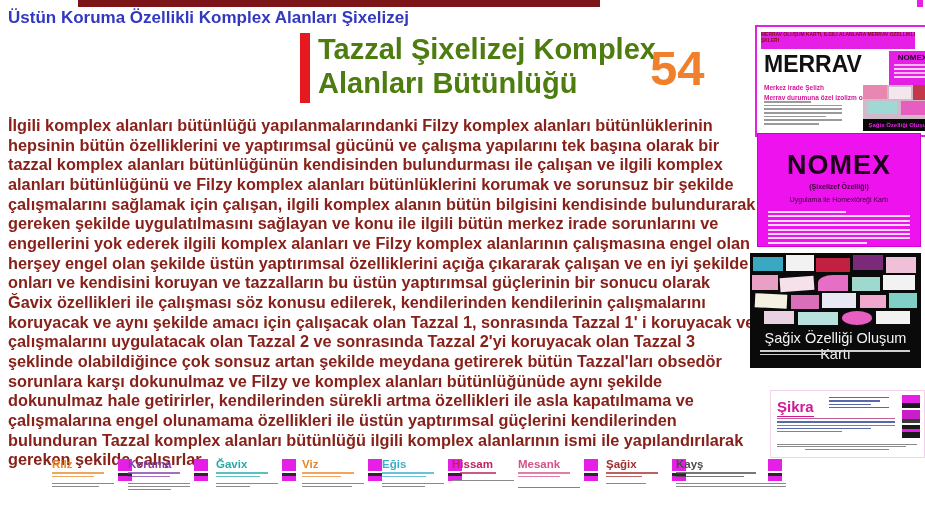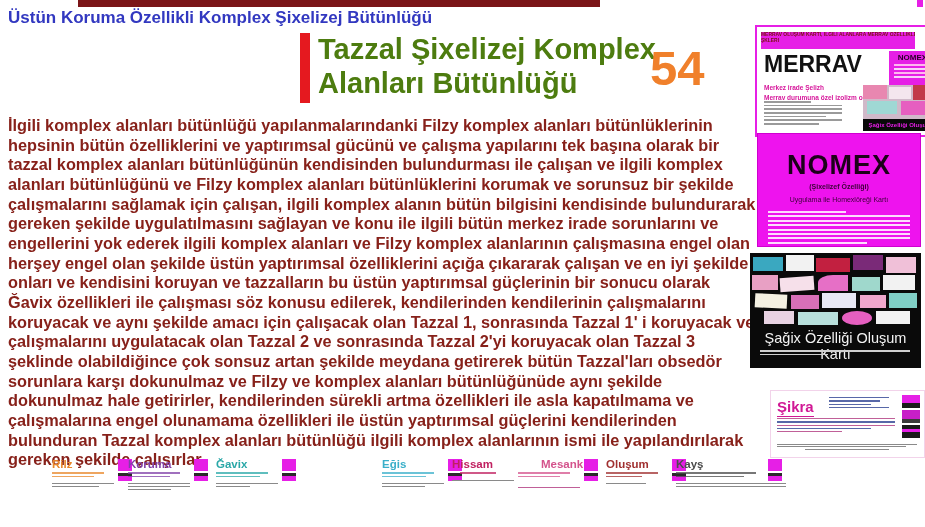--- a/index.html
+++ b/index.html
@@ -70,33 +70,33 @@
   .flogo .thumb { position:absolute; right:8px; top:1px; width:14px; height:22px;
                   background:linear-gradient(#e61fe6 0 55%, #fff 55% 62%, #2a2a2a 62% 78%, #e61fe6 78% 100%); }
   .flogo .micro { margin-top:6px; width:62px; }
   .micro-row { height:1px; background:#8a8a8a; margin-bottom:1.8px; }
 
   .c-orange { color:#e8872a; } .bg-orange { background:#e8872a; }
   .c-purple { color:#8040a8; } .bg-purple { background:#8040a8; }
   .c-teal   { color:#2aa8a8; } .bg-teal   { background:#2aa8a8; }
   .c-cyan   { color:#3aafc9; } .bg-cyan   { background:#3aafc9; }
   .c-hmag   { color:#c02060; } .bg-hmag   { background:#c02060; }
-  .c-pink   { color:#d4538c;text-align:center; } .bg-pink   { background:#d4538c; }
+  .c-pink   { color:#d4538c; } .bg-pink   { background:#d4538c; }
   .c-dred   { color:#a03030; } .bg-dred   { background:#a03030; }
   .c-gray   { color:#4a4a4a; } .bg-gray   { background:#4a4a4a; }
 </style>
 </head>
 <body>
 
 <div id="page">
 
   <div class="top-strip"></div>
   <div class="corner-dot"></div>
 
-  <div class="tagline">Üstün Koruma Özellikli Komplex Şixelizej Bütünlüğü</div>
+  <div class="tagline">Üstün Koruma Özellikli Komplex Alanları Şixelizej</div>
   <div class="red-bar"></div>
   <div class="headline">
     <div>Tazzal Şixelizej Komplex</div>
     <div>Alanları Bütünlüğü</div>
   </div>
   <div class="issue">54</div>
 
   <div class="body-text">İlgili komplex alanları bütünlüğü yapılanmalarındanki Filzy komplex alanları bütünlüklerinin hepsinin bütün özelliklerini ve yaptırımsal gücünü ve çalışma yapılarını tek başına olarak bir tazzal komplex alanları bütünlüğünün kendisinden bulundurması ile çalışan ve ilgili komplex alanları bütünlüğünü ve Filzy komplex alanları bütünlüklerini korumak ve sorunsuz bir şekilde çalışmalarını sağlamak için çalışan, ilgili komplex alanın bütün bilgisini kendisinde bulundurarak gereken şekilde uygulatılmasını sağlayan ve konu ile ilgili bütün merkez irade sorunlarını ve engellerini yok ederek ilgili komplex alanları ve Filzy komplex alanlarının çalışmasına engel olan herşey engel olan şekilde üstün yaptırımsal özelliklerini açığa çıkararak çalışan ve en iyi şekilde onları ve kendisini koruyan ve tazzalların bu üstün yaptırımsal güçlerinin bir sonucu olarak Ğavix özellikleri ile çalışması söz konusu edilerek, kendilerinden kendilerinin çalışmalarını koruyacak ve aynı şekilde amacı için çalışacak olan Tazzal 1, sonrasında Tazzal 1' i koruyacak ve çalışmalarını uygulatacak olan Tazzal 2 ve sonrasında Tazzal 2'yi koruyacak olan Tazzal 3 şeklinde olabildiğince çok sonsuz artan şekilde meydana getirerek bütün Tazzal'ları obsedör sorunlara karşı dokunulmaz ve Filzy ve komplex alanları bütünlüğünüde aynı şekilde dokunulmaz hale getirirler, kendilerinden sürekli artma özellikleri ile asla kapatılmama ve çalışmalarına engel olunamama özellikleri ile üstün yaptırımsal güçlerini kendilerinden bulunduran Tazzal komplex alanları bütünlüğü ilgili komplex alanlarının ismi ile yapılandırılarak gereken şekilde çalışırlar.</div>
 
   <div class="card card-merrav">
@@ -240,20 +240,32 @@
           <div class="sub-row bg-teal"></div>
           <div class="sub-row bg-teal" style="width:85%"></div>
         </div>
       <div class="thumb"></div>
       <div class="micro">
           <div class="micro-row"></div>
           <div class="micro-row" style="width:55%"></div>
         </div>
     </div>
 
+    <div class="flogo" style="left:302px">
+      <div class="name c-orange">Viz</div>
+      <div class="sub">
+          <div class="sub-row bg-orange"></div>
+          <div class="sub-row bg-orange" style="width:75%"></div>
+        </div>
+      <div class="thumb"></div>
+      <div class="micro">
+          <div class="micro-row"></div>
+          <div class="micro-row" style="width:80%"></div>
+        </div>
+    </div>
 
     <div class="flogo" style="left:382px">
       <div class="name c-cyan">Eğis</div>
       <div class="sub">
           <div class="sub-row bg-cyan"></div>
           <div class="sub-row bg-cyan" style="width:85%"></div>
         </div>
       <div class="thumb"></div>
       <div class="micro">
           <div class="micro-row"></div>
@@ -277,21 +289,21 @@
           <div class="sub-row bg-pink"></div>
           <div class="sub-row bg-pink" style="width:80%"></div>
         </div>
       <div class="thumb"></div>
       <div class="micro" style="margin-top:10px">
           <div class="micro-row" style="width:100%;background:#c06098"></div>
         </div>
     </div>
 
     <div class="flogo" style="left:606px">
-      <div class="name c-dred">Oluşum</div>
+      <div class="name c-dred">Şağix</div>
       <div class="sub">
           <div class="sub-row bg-dred"></div>
           <div class="sub-row bg-dred" style="width:70%"></div>
         </div>
       <div class="thumb"></div>
       <div class="micro">
           <div class="micro-row" style="width:65%"></div>
         </div>
     </div>
 

